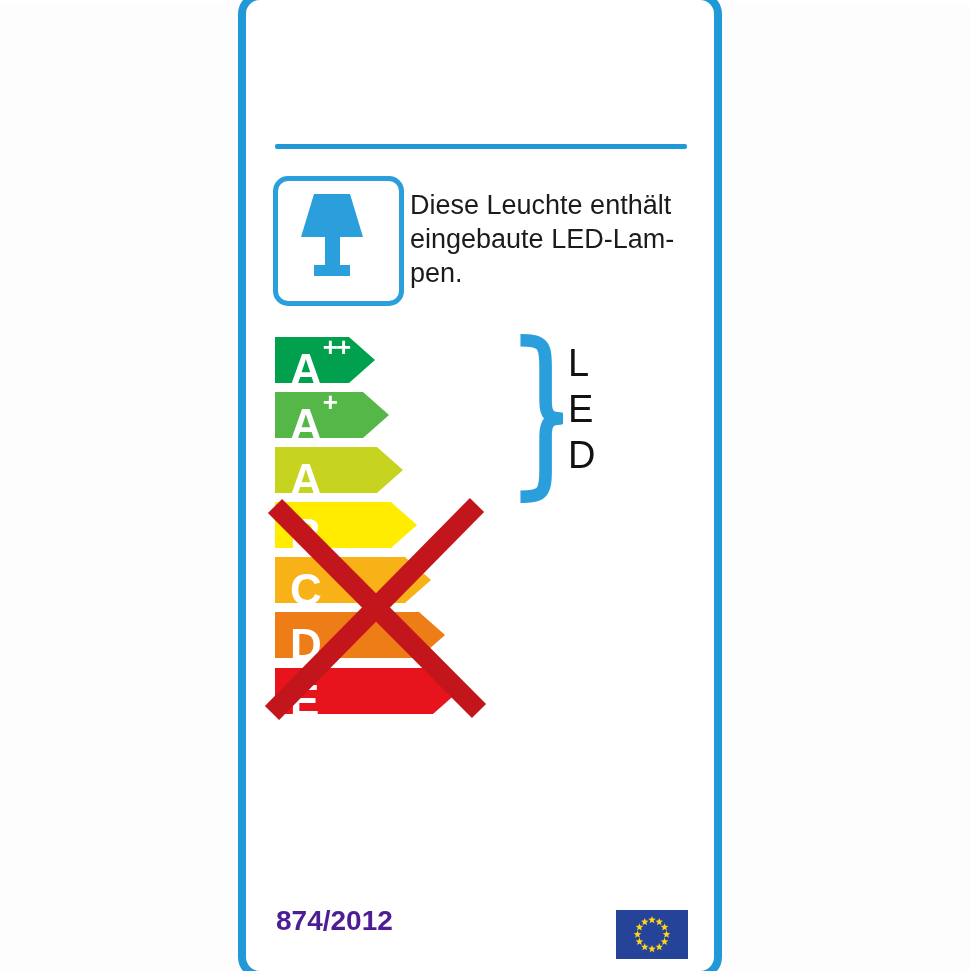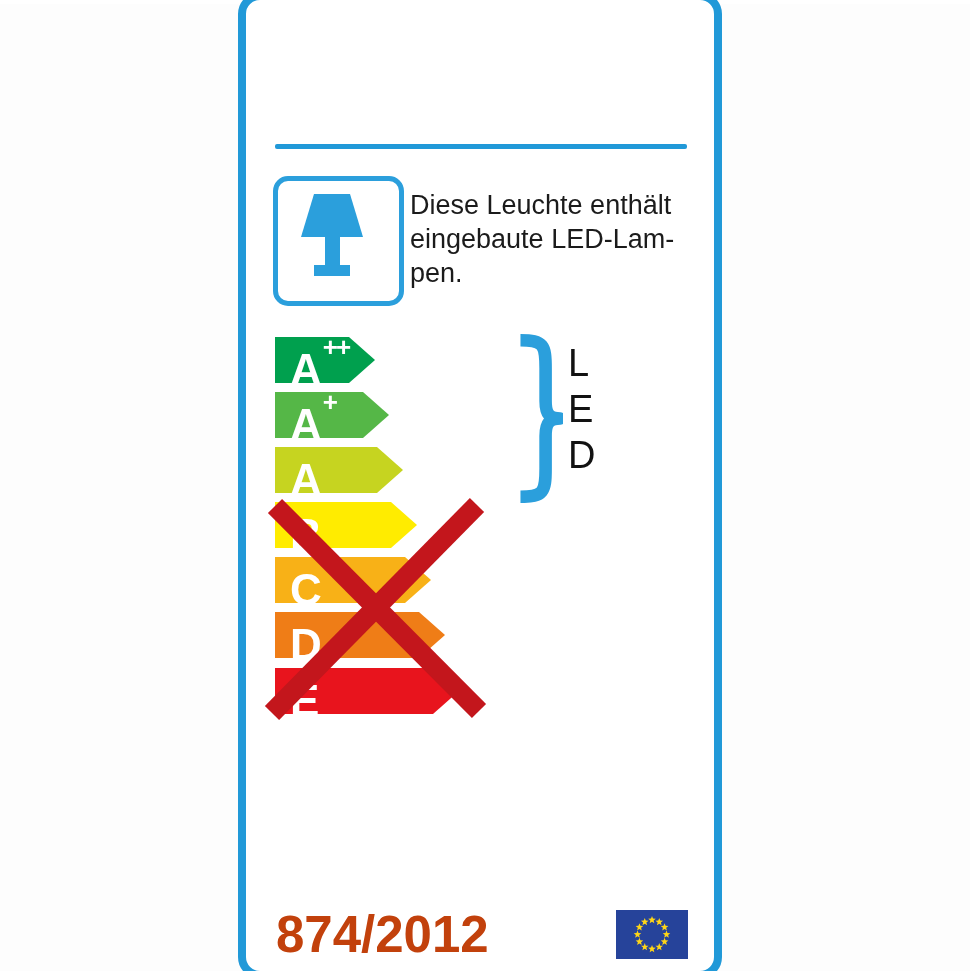--- a/index.html
+++ b/index.html
@@ -74,21 +74,21 @@
     position:absolute;left:276px;top:742px;width:404px;height:121px;
     border:4px solid #2b9fdc;background:#ffffff;
   }
   .bottom-note{
     position:absolute;left:17px;top:8px;width:380px;
     font-size:28px;line-height:32px;color:#1b1b1b;white-space:pre-line;
   }
 
   .reg-number{
     position:absolute;left:276px;top:901px;
-    font-size:51px;font-weight:bold;color:#c2410c;letter-spacing:0px;
+    font-size:28px;font-weight:bold;color:#4c1d95;letter-spacing:0px;
   }
 
   .eu-flag{position:absolute;left:616px;top:906px;width:72px;height:49px;}
 </style>
 </head>
 <body>
 
 <div class="canvas">
 
   <div class="label-frame"></div>

